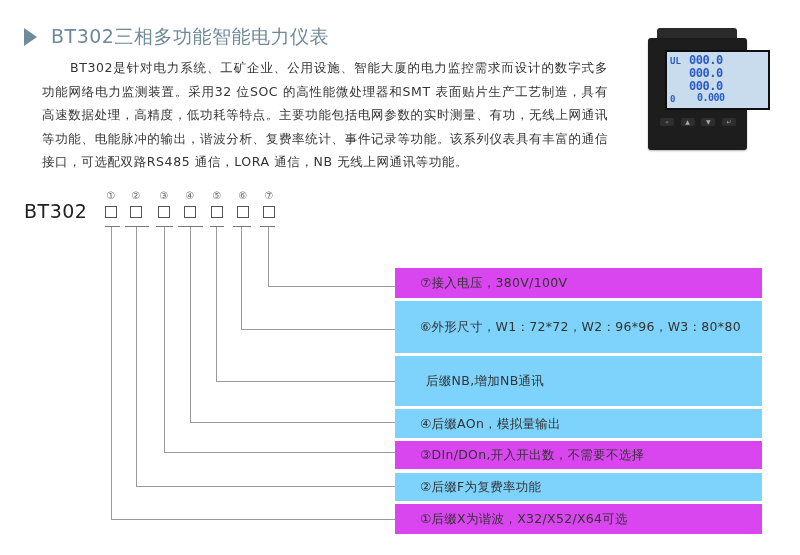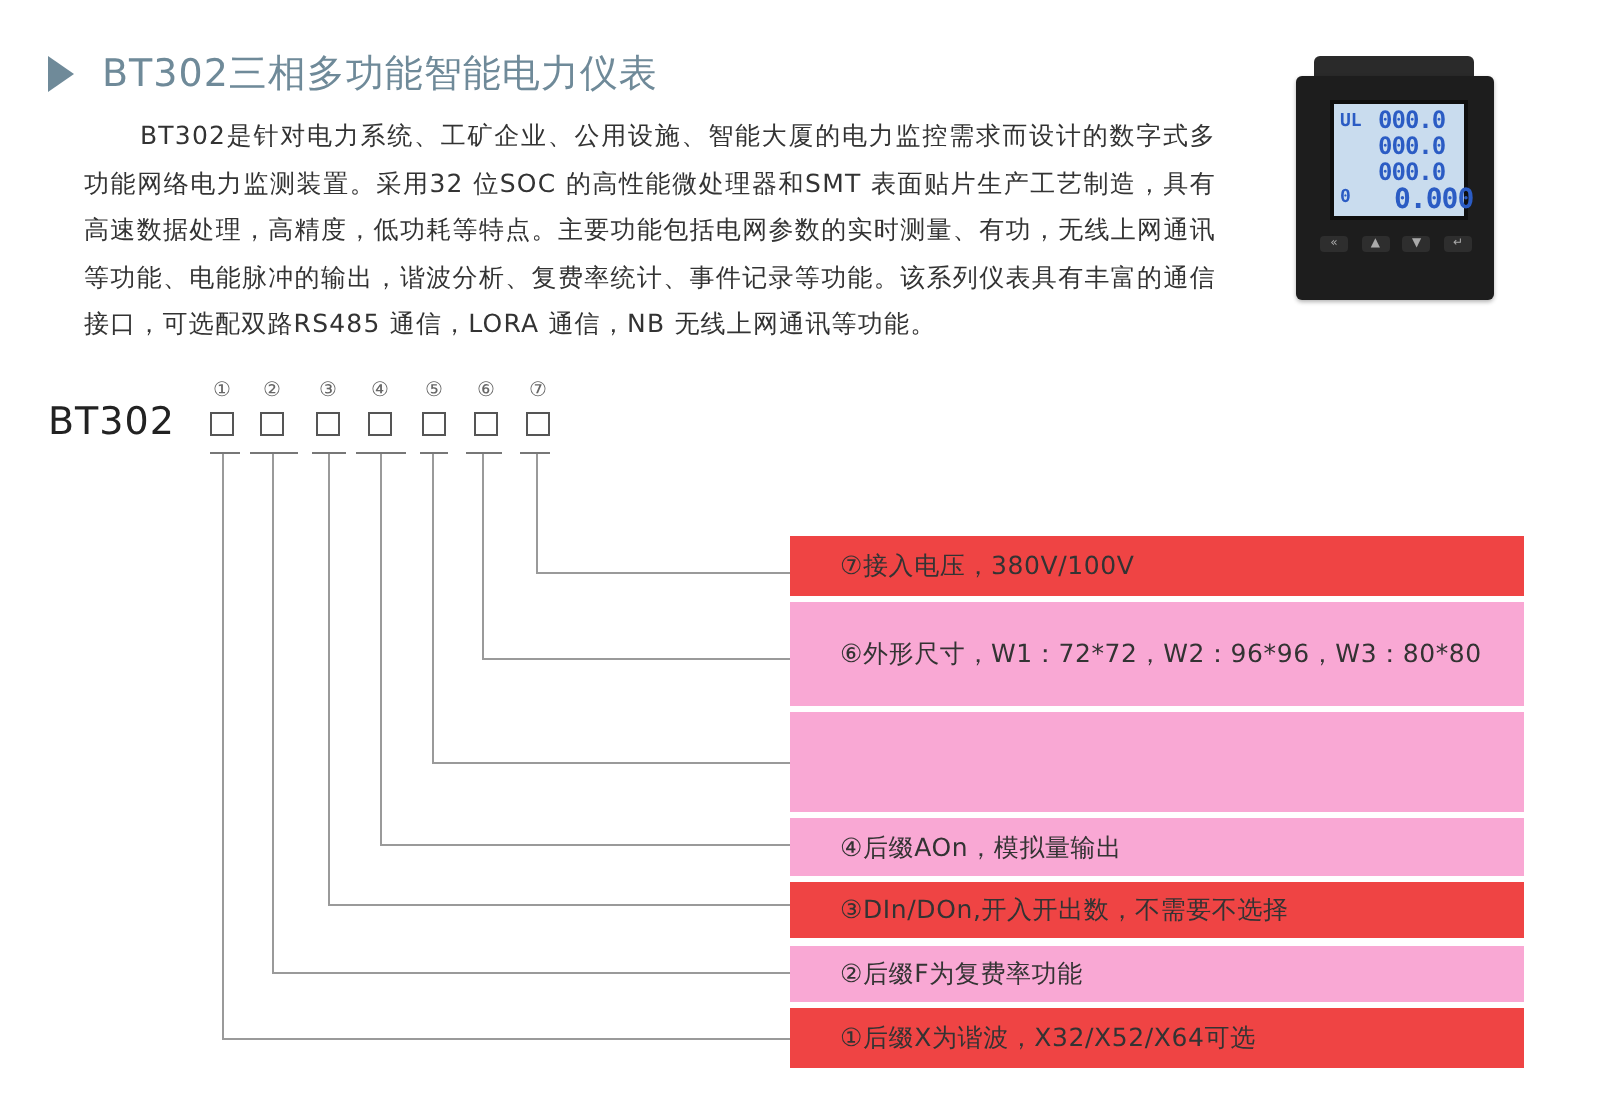--- a/index.html
+++ b/index.html
@@ -9,57 +9,57 @@
   .tri { width:0; height:0; border-top:9px solid transparent; border-bottom:9px solid transparent;
          border-left:13px solid #6f8a99; margin-right:14px; }
   .title { font-size:19px; color:#6f8a99; letter-spacing:0.5px; }
   .desc { position:absolute; left:42px; top:56px; width:566px; font-size:12.5px; line-height:23.5px;
           color:#333; letter-spacing:0.6px; text-indent:28px; text-align:justify; }
   .device { position:absolute; left:645px; top:28px; width:105px; height:125px; }
   .device .ears { position:absolute; left:12px; top:0; width:80px; height:14px; background:#2a2a2a; border-radius:3px 3px 0 0; }
   .device .body { position:absolute; left:3px; top:10px; width:99px; height:112px; background:#1d1d1d;
                   border-radius:3px; box-shadow:0 1px 2px rgba(0,0,0,.3); }
   .device .lcd { position:absolute; left:17px; top:12px; width:65px; height:56px; background:#c9dcee;
-                 border:2px solid #0f0f0f; font-family:"DejaVu Sans Mono",monospace; color:#2b5cc4; }
+                 border:2px solid #0f0f0f; font-family:"DejaVu Sans Mono",monospace; color:#2b5cc4;padding-left:36px; }
   .lcd .ln { position:absolute; font-size:12px; font-weight:bold; letter-spacing:-0.5px; }
   .lcd .lbl { position:absolute; font-size:9px; font-weight:bold; }
   .device .keys { position:absolute; left:12px; top:80px; width:76px; display:flex; justify-content:space-between; }
   .device .key { width:14px; height:8px; background:#2e2e2e; border-radius:2px; color:#aaa; font-size:6px;
                  text-align:center; line-height:8px; }
   .model { position:absolute; left:24px; top:200px; font-size:19px; color:#222; letter-spacing:0.5px; }
   .num { position:absolute; top:190px; font-size:10px; color:#666; width:14px; text-align:center; }
   .box { position:absolute; top:206px; width:12px; height:12px; border:1px solid #555; box-sizing:border-box; background:#fff; }
   .uline { position:absolute; top:226px; height:1px; background:#777; }
   .vline { position:absolute; width:1px; background:#9a9a9a; }
   .hline { position:absolute; height:1px; background:#9a9a9a; }
   .row { position:absolute; left:395px; width:367px; box-sizing:border-box; padding-left:25px;
          font-size:12.5px; color:#333; display:flex; align-items:center; letter-spacing:0.3px; line-height:18px; }
-  .row.blue { background:#ef4444; }
-  .row.gray { background:#f9a8d4; }
+  .row.blue { background:#d946ef; }
+  .row.gray { background:#7dd3fc; }
 </style>
 </head>
 <body>
 
 <div class="title-wrap">
   <div class="tri"></div>
   <div class="title">BT302三相多功能智能电力仪表</div>
 </div>
 
 <div class="desc">BT302是针对电力系统、工矿企业、公用设施、智能大厦的电力监控需求而设计的数字式多功能网络电力监测装置。采用32 位SOC 的高性能微处理器和SMT 表面贴片生产工艺制造，具有高速数据处理，高精度，低功耗等特点。主要功能包括电网参数的实时测量、有功，无线上网通讯等功能、电能脉冲的输出，谐波分析、复费率统计、事件记录等功能。该系列仪表具有丰富的通信接口，可选配双路RS485 通信，LORA 通信，NB 无线上网通讯等功能。</div>
 
 <div class="device">
   <div class="ears"></div>
   <div class="body">
     <div class="lcd">
       <span class="lbl" style="left:3px;top:4px;">UL</span>
       <span class="ln" style="left:22px;top:1px;">000.0</span>
       <span class="ln" style="left:22px;top:14px;">000.0</span>
       <span class="ln" style="left:22px;top:27px;">000.0</span>
       <span class="lbl" style="left:3px;top:42px;">0</span>
-      <span class="ln" style="left:30px;top:40px;font-size:14px;">0.000</span>
+      <span class="ln" style="left:30px;top:40px;font-size:10px;">0.000</span>
     </div>
     <div class="keys">
       <div class="key">«</div>
       <div class="key">▲</div>
       <div class="key">▼</div>
       <div class="key">↵</div>
     </div>
   </div>
 </div>
 
@@ -110,20 +110,21 @@
 <div class="vline" style="left:268px;top:227px;height:59px;"></div>
 <div class="hline" style="left:268px;top:286px;width:127px;"></div>
 
 <div class="row blue" style="top:268px;height:30px;">
   <span>⑦接入电压，380V/100V</span>
 </div>
 <div class="row gray" style="top:301px;height:52px;">
   <span>⑥外形尺寸，W1：72*72，W2：96*96，W3：80*80</span>
 </div>
 <div class="row gray" style="top:356px;height:50px;flex-direction:column;align-items:flex-start;justify-content:center;">
+  <span style="padding-left:6px;">后缀NB,增加NB通讯</span>
 </div>
 <div class="row gray" style="top:409px;height:29px;">
   <span>④后缀AOn，模拟量输出</span>
 </div>
 <div class="row blue" style="top:441px;height:28px;text-align:right;">
   <span>③DIn/DOn,开入开出数，不需要不选择</span>
 </div>
 <div class="row gray" style="top:473px;height:28px;">
   <span>②后缀F为复费率功能</span>
 </div>

